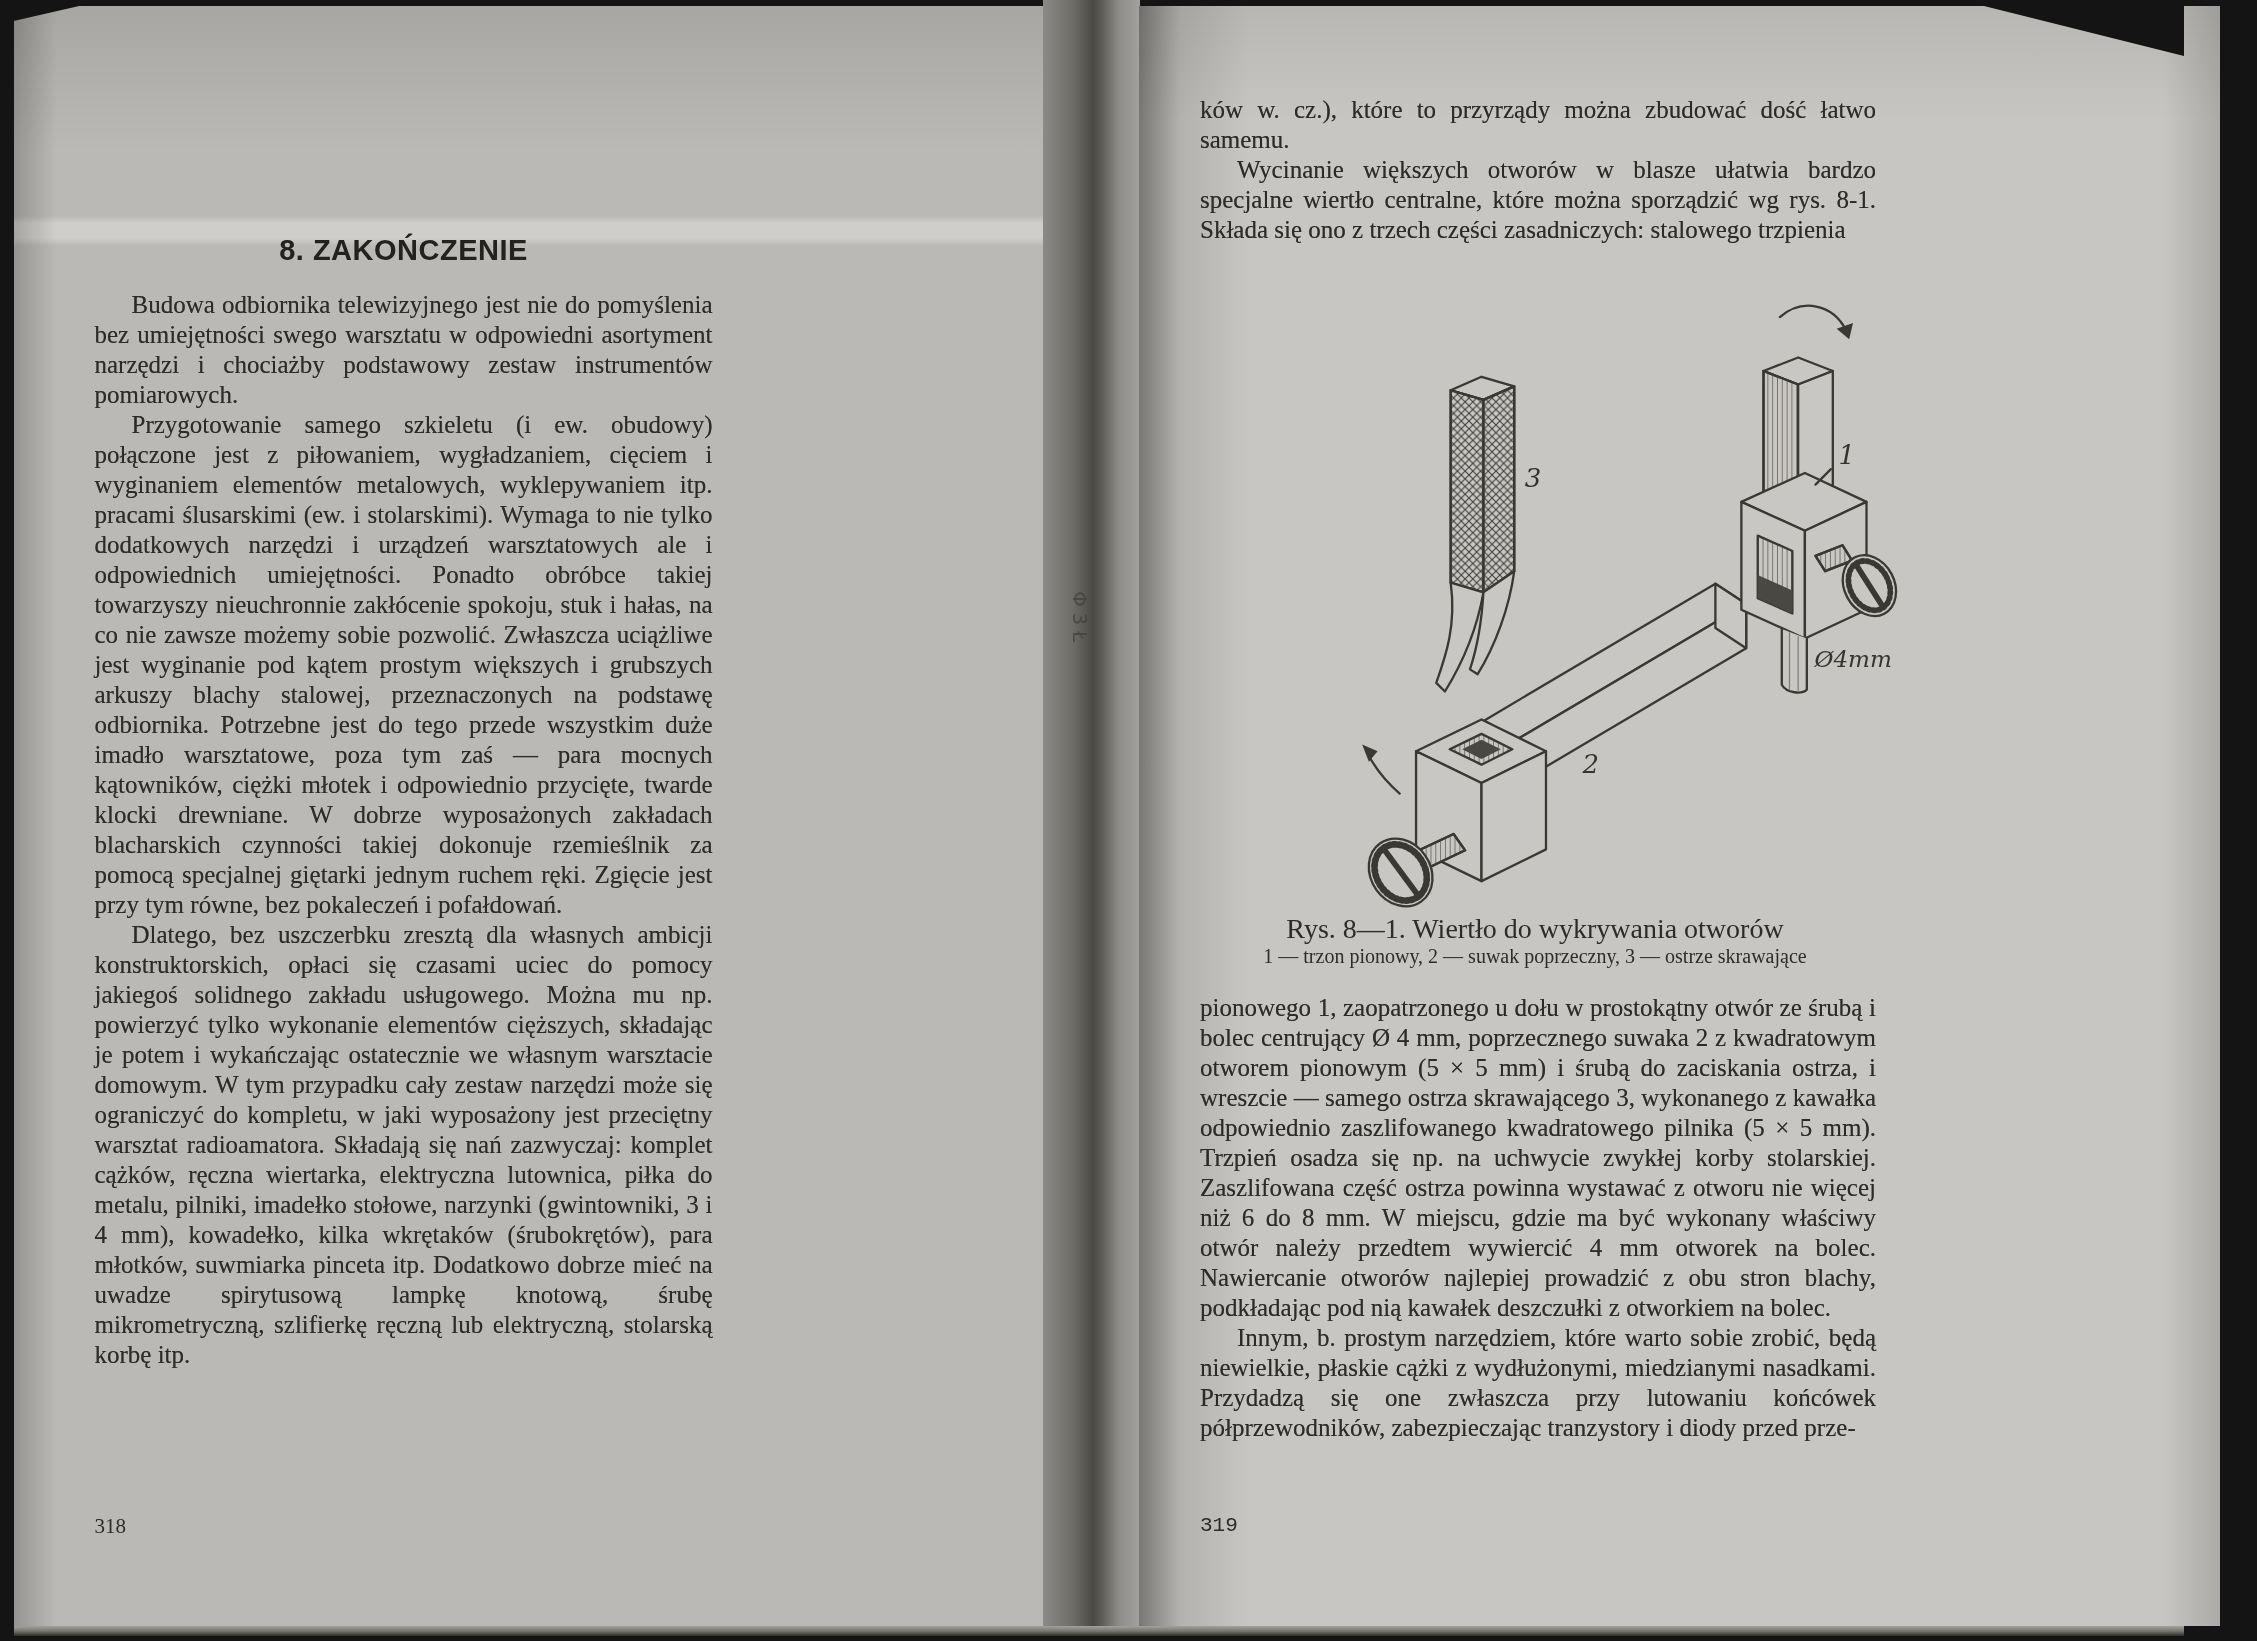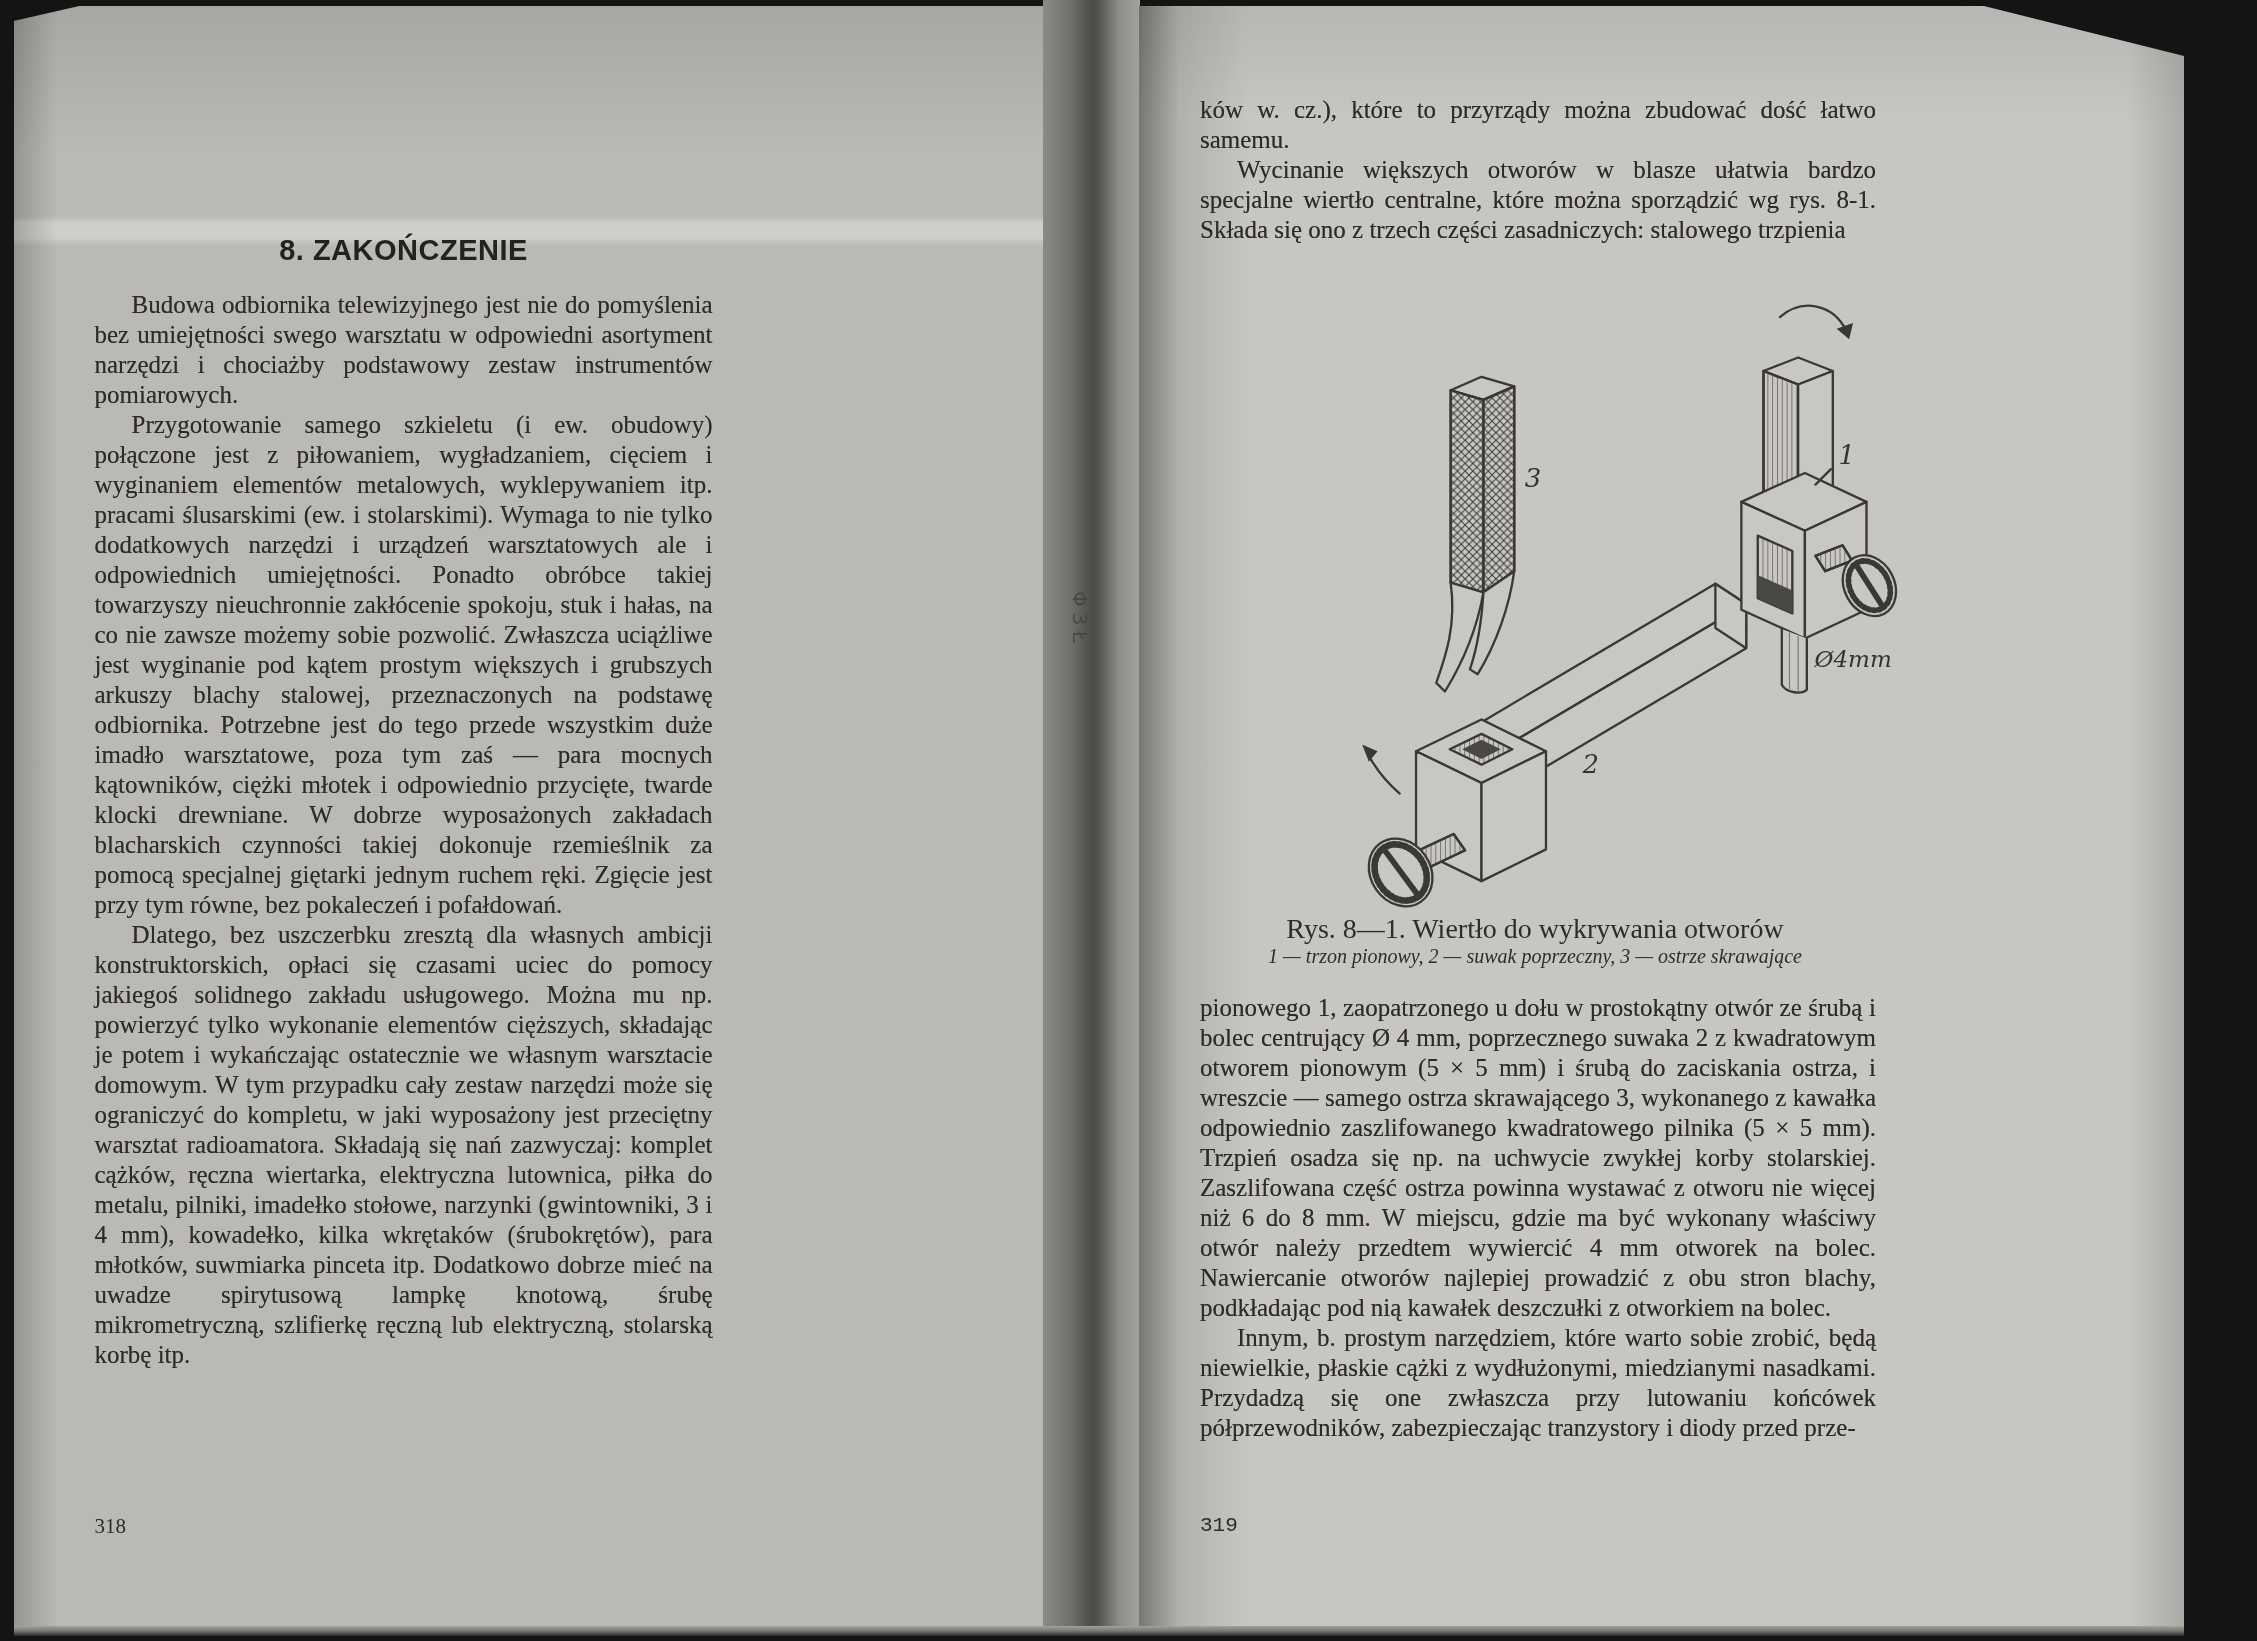--- a/index.html
+++ b/index.html
@@ -13,21 +13,21 @@
       linear-gradient(to right, rgba(0,0,0,0.20), rgba(0,0,0,0) 43px),
       linear-gradient(to left, rgba(0,0,0,0.38), rgba(0,0,0,0.12) 53px, rgba(0,0,0,0) 130px),
       linear-gradient(to bottom, rgba(0,0,0,0.10), rgba(0,0,0,0) 145px),
       linear-gradient(to bottom, rgba(255,255,255,0) 210px, rgba(255,255,255,0.30) 217px, rgba(255,255,255,0.30) 232px, rgba(255,255,255,0) 240px),
       #bab9b5;}
   .page-right{left:1139px;width:1045px;
     background:
       linear-gradient(to right, rgba(0,0,0,0.40), rgba(0,0,0,0.10) 41px, rgba(0,0,0,0) 111px),
       linear-gradient(to left, rgba(0,0,0,0.14), rgba(0,0,0,0) 58px),
       linear-gradient(to bottom, rgba(0,0,0,0.08), rgba(0,0,0,0) 116px),
-      #c7c6c2;}
+      #c7c6c2; padding-left: 36px;}
 
   .spine{position:absolute;left:1043px;top:0;width:97px;height:1634px;
     background:linear-gradient(to right,#8b8a86,#6e6d68 30%,#4a4944 52%,#5c5b56 60%,#8d8c88 78%,#a3a29e 100%);}
   .gutter-mark{position:absolute;left:25px;top:591px;writing-mode:vertical-rl;
     font-family:"DejaVu Sans", sans-serif;font-size:20px;letter-spacing:5.8px;color:#45443f;opacity:.85;}
 
   .bottom-edge{position:absolute;left:13.5px;top:1626px;width:2170px;height:9.7px;
     background:linear-gradient(to bottom,#a3a29d,#77766f 50%,#2c2b28);}
   .corner-tl{position:absolute;left:13.5px;top:0;width:92px;height:21px;background:#141414;
     clip-path:polygon(0 0,100% 0,0 100%);}
@@ -42,21 +42,21 @@
   .content-left{position:absolute;left:81px;top:228px;width:618px;}
   .content-left h1{margin:0 0 23px 0;text-align:center;font-family:"Liberation Sans", sans-serif;
     font-weight:700;font-size:29px;line-height:33px;letter-spacing:0.5px;color:#232220;}
 
   .rp-top{position:absolute;left:61px;top:89px;width:676px;}
   .rp-bottom{position:absolute;left:61px;top:987px;width:676px;}
 
   .fig-wrap{position:absolute;left:48px;top:211px;width:743px;height:693px;}
   .fig-caption{position:absolute;left:39px;top:908px;width:714px;text-align:center;}
   .fig-caption .cap1{font-size:28px;line-height:29px;margin:0;color:#2e2c28;}
-  .fig-caption .cap2{font-size:20px;line-height:27px;margin:0;color:#2e2c28;font-style:italic;}
+  .fig-caption .cap2{font-size:20px;line-height:27px;margin:0;color:#2e2c28;}
 
   .pagenum{position:absolute;top:1508px;font-size:21px;color:#2d2b27;}
   .pagenum-left{left:81px;}
   .pagenum-right{left:61px;width:687px;text-align:left;font-family:Liberation Mono, monospace;}
 </style>
 </head>
 <body>
 
 <div class="stage">
 

